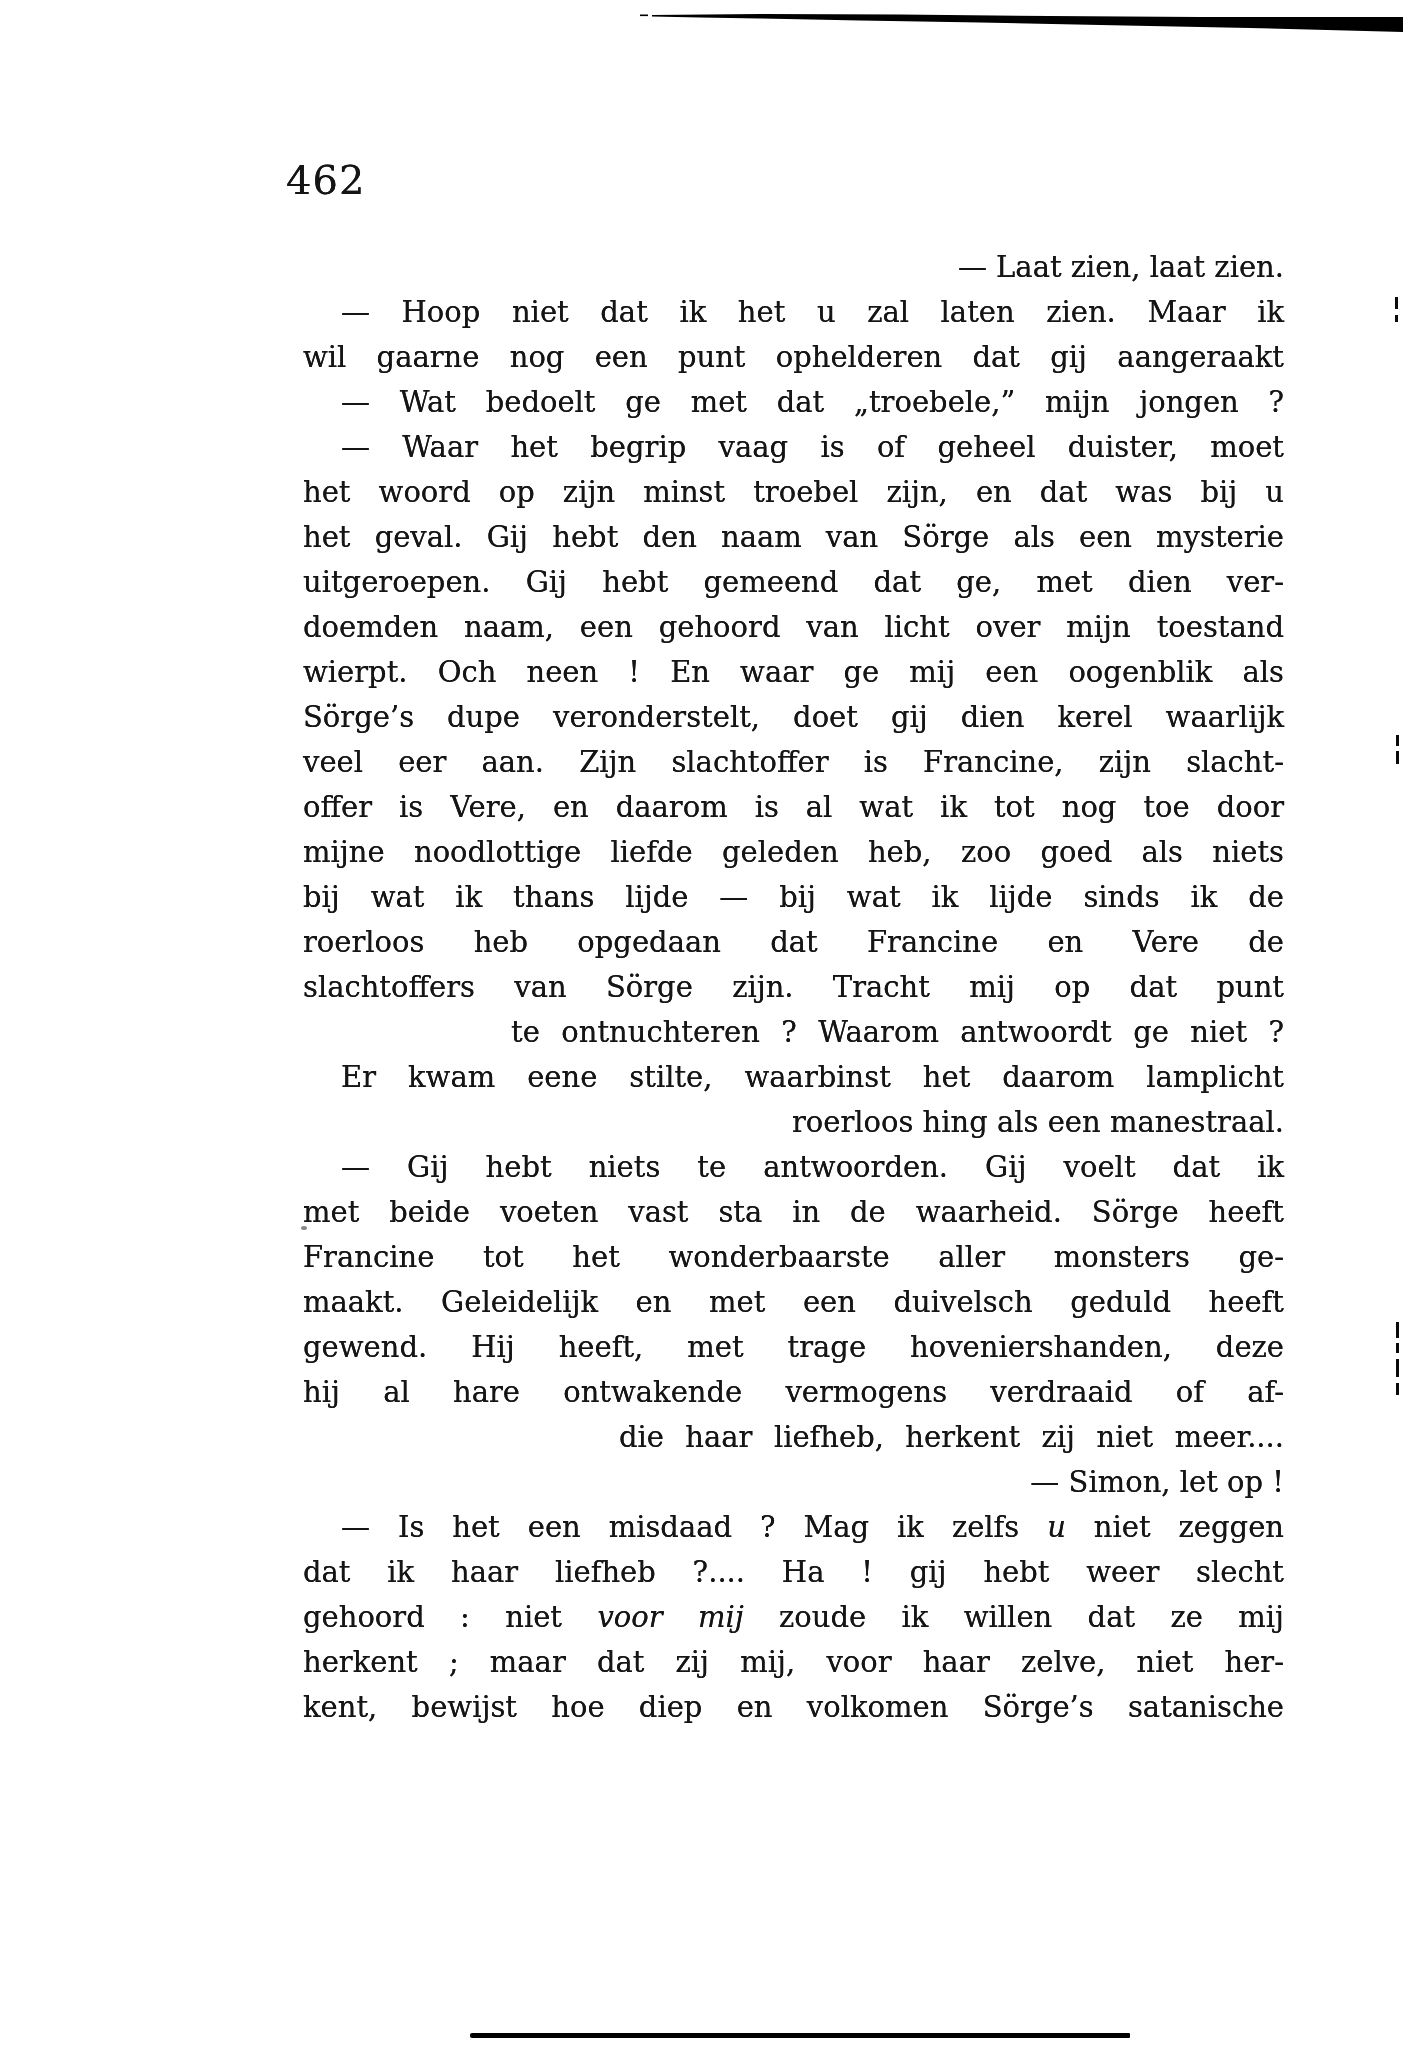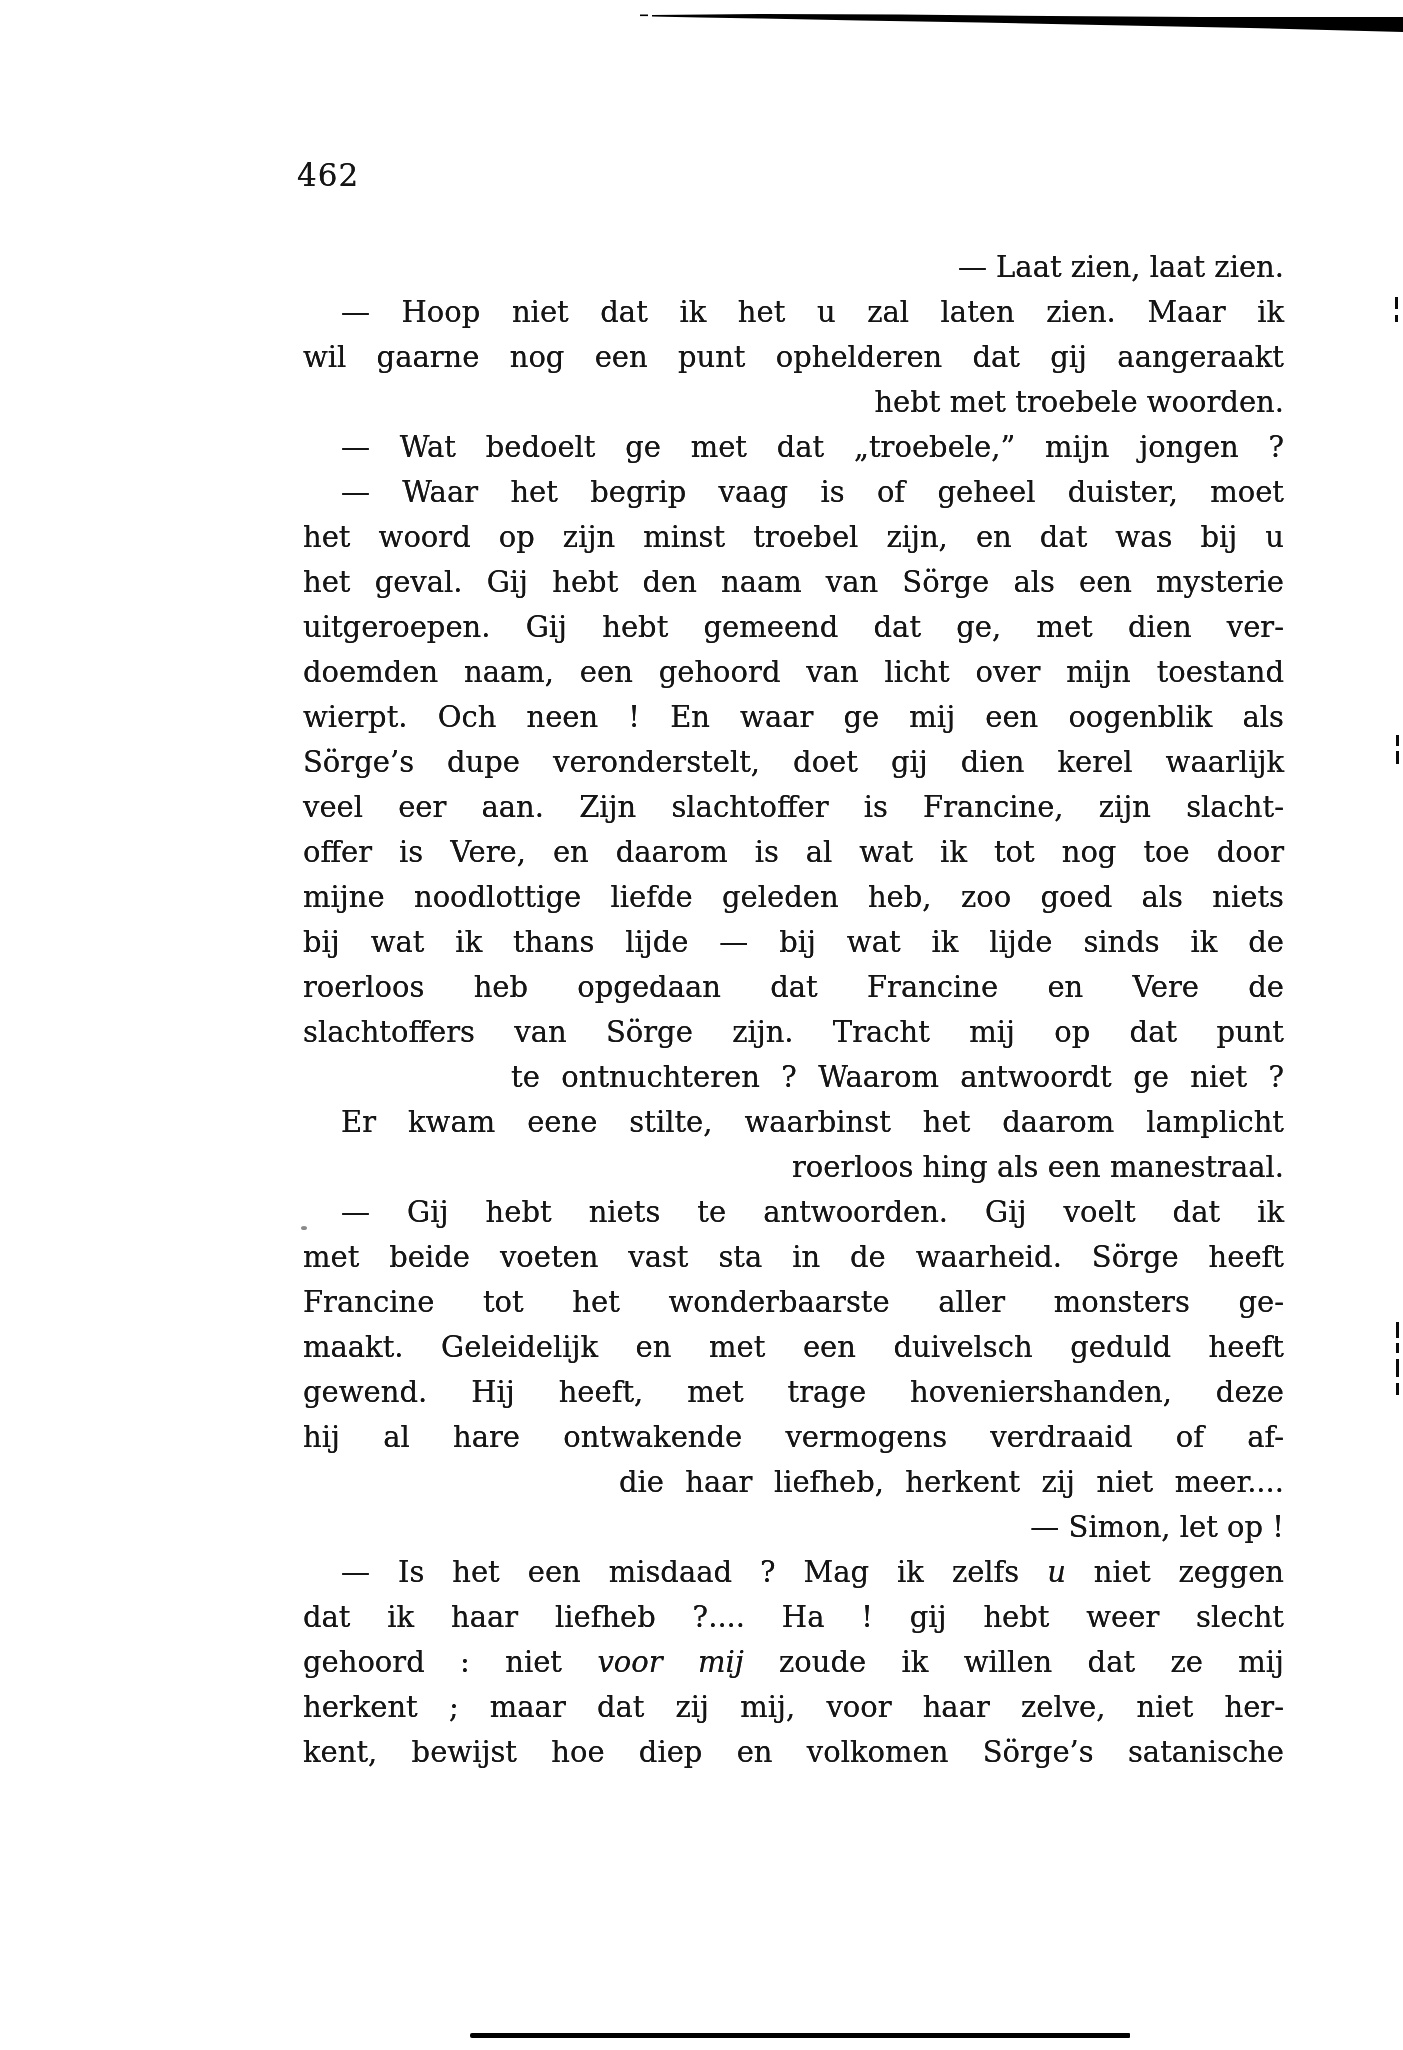--- a/index.html
+++ b/index.html
@@ -7,22 +7,22 @@
   .page{
     position:relative;
     width:1403px;height:2050px;
     background:#ffffff;
     overflow:hidden;
     font-family:"DejaVu Serif","Liberation Serif",serif;
     color:#151515;
   }
   .page-number{
     position:absolute;
-    left:297px;top:157px;
-    font-size:31px;
+    left:286px;top:157px;
+    font-size:40px;
     letter-spacing:1px;
     text-shadow:0 0 0.6px rgba(0,0,0,0.85);
   }
   .text-block{
     position:absolute;
     left:303px;top:245px;
     width:981px;
   }
   .line{
     height:45px;
@@ -59,21 +59,20 @@
     <polygon fill="#000000" points="652,15 760,14 900,14.5 1050,16 1200,17 1403,17 1403,32 1250,28 1100,25 980,22.5 860,20.5 760,18.5 700,17.5 652,16.5"></polygon>
     <rect x="640" y="14.5" width="8" height="1.6" fill="#000"></rect>
   </svg>
 
   <div class="page-number">462</div>
 
   <div class="text-block" id="text-block">
       <div class="line indent"><span>— Laat zien, laat zien.</span></div>
       <div class="line indent justify"><span>— Hoop niet dat ik het u zal laten zien. Maar ik</span></div>
       <div class="line justify"><span>wil gaarne nog een punt ophelderen dat gij aangeraakt</span></div>
-      <div class="line"><span>hebt met troebele woorden.</span></div>
       <div class="line indent justify"><span>— Wat bedoelt ge met dat „troebele,” mijn jongen ?</span></div>
       <div class="line indent justify"><span>— Waar het begrip vaag is of geheel duister, moet</span></div>
       <div class="line justify"><span>het woord op zijn minst troebel zijn, en dat was bij u</span></div>
       <div class="line justify"><span>het geval. Gij hebt den naam van Sörge als een mysterie</span></div>
       <div class="line justify"><span>uitgeroepen. Gij hebt gemeend dat ge, met dien ver-</span></div>
       <div class="line justify"><span>doemden naam, een gehoord van licht over mijn toestand</span></div>
       <div class="line justify"><span>wierpt. Och neen ! En waar ge mij een oogenblik als</span></div>
       <div class="line justify"><span>Sörge’s dupe veronderstelt, doet gij dien kerel waarlijk</span></div>
       <div class="line justify"><span>veel eer aan. Zijn slachtoffer is Francine, zijn slacht-</span></div>
       <div class="line justify"><span>offer is Vere, en daarom is al wat ik tot nog toe door</span></div>

